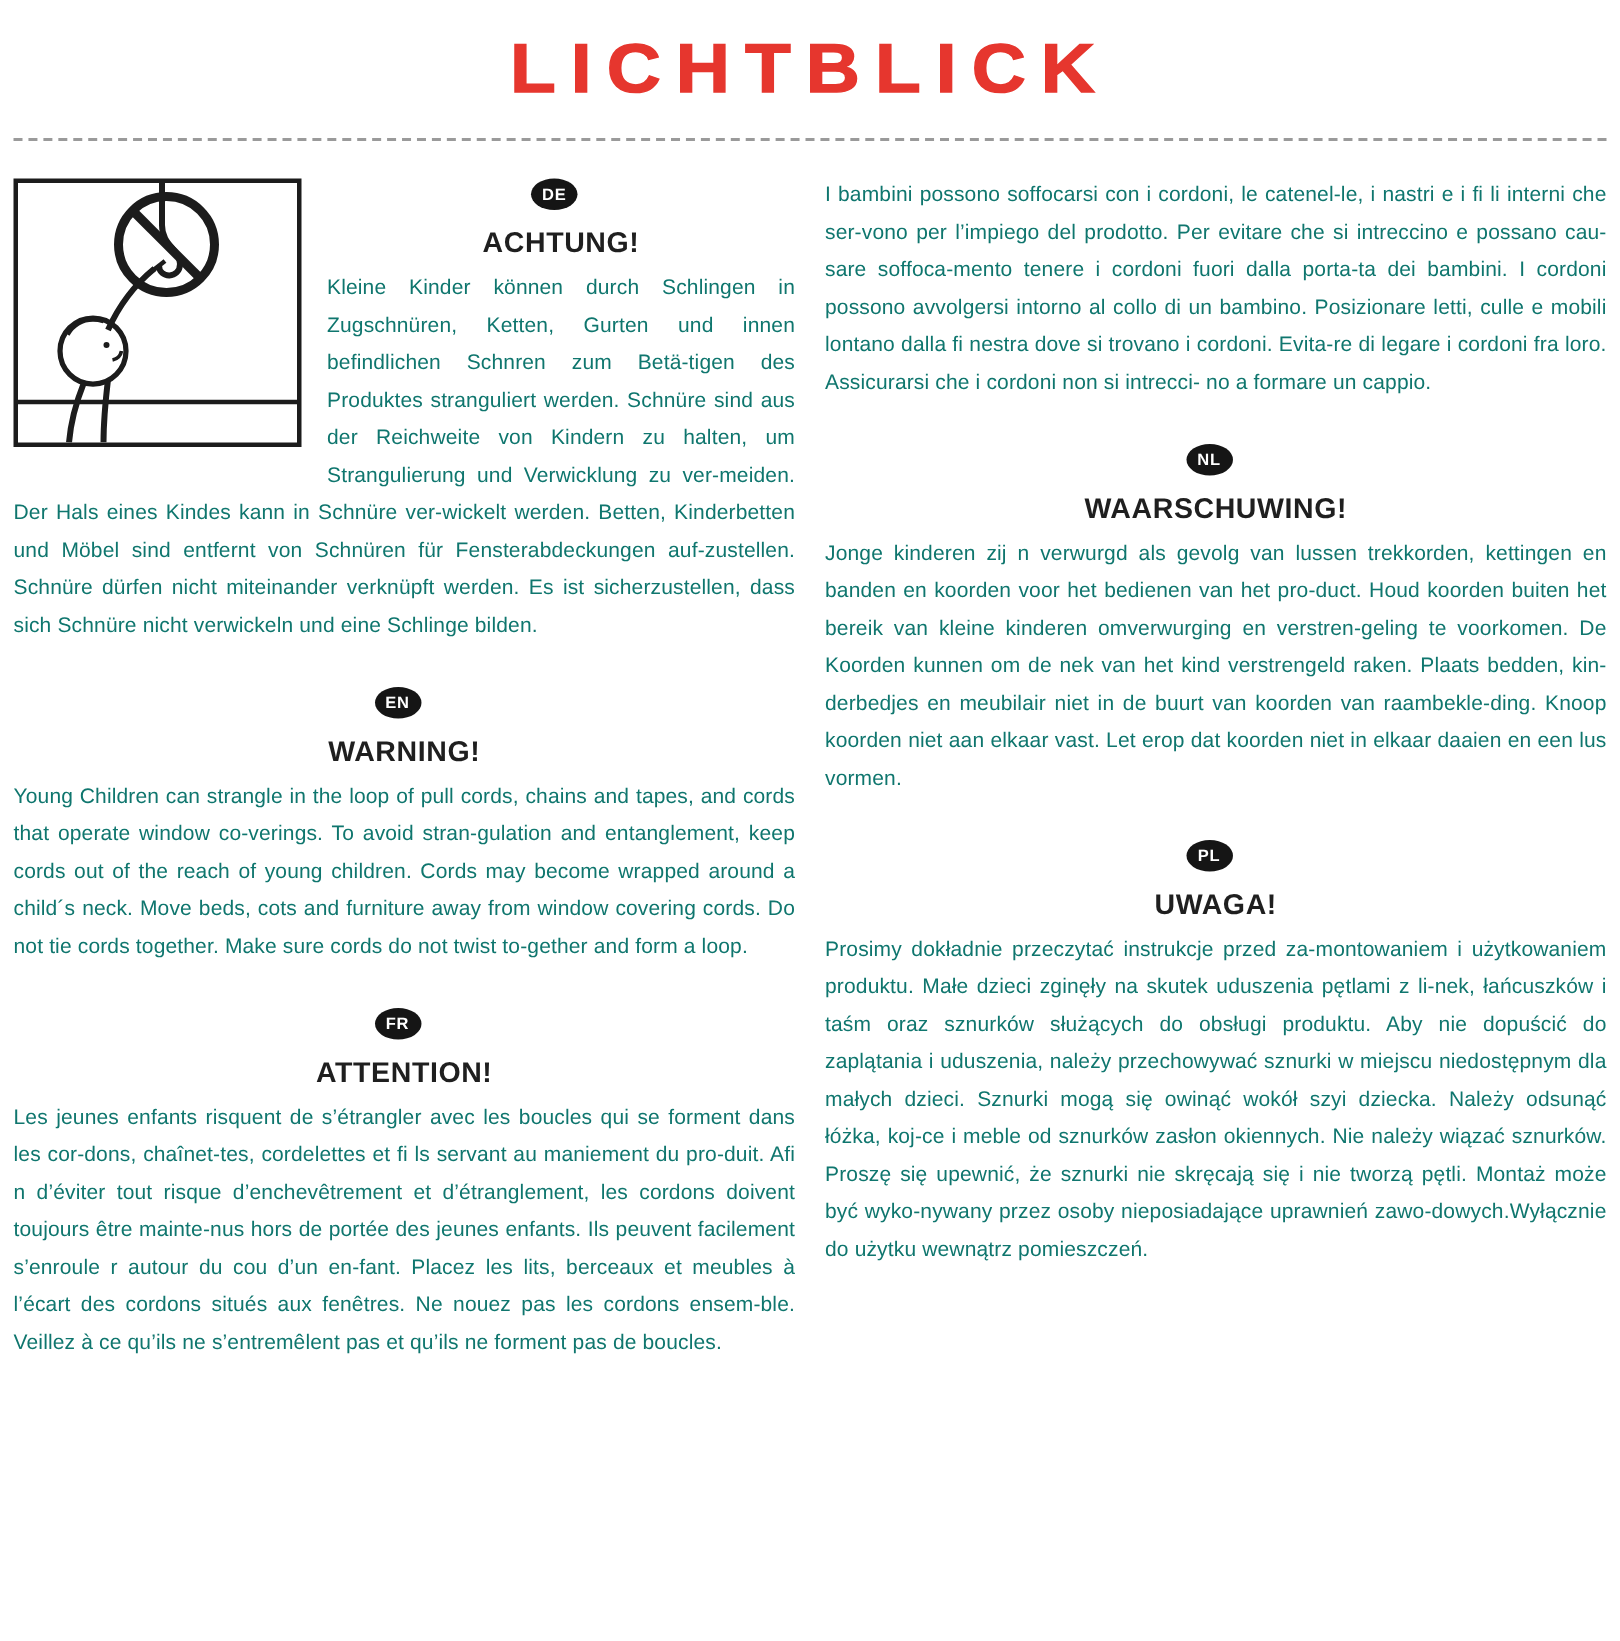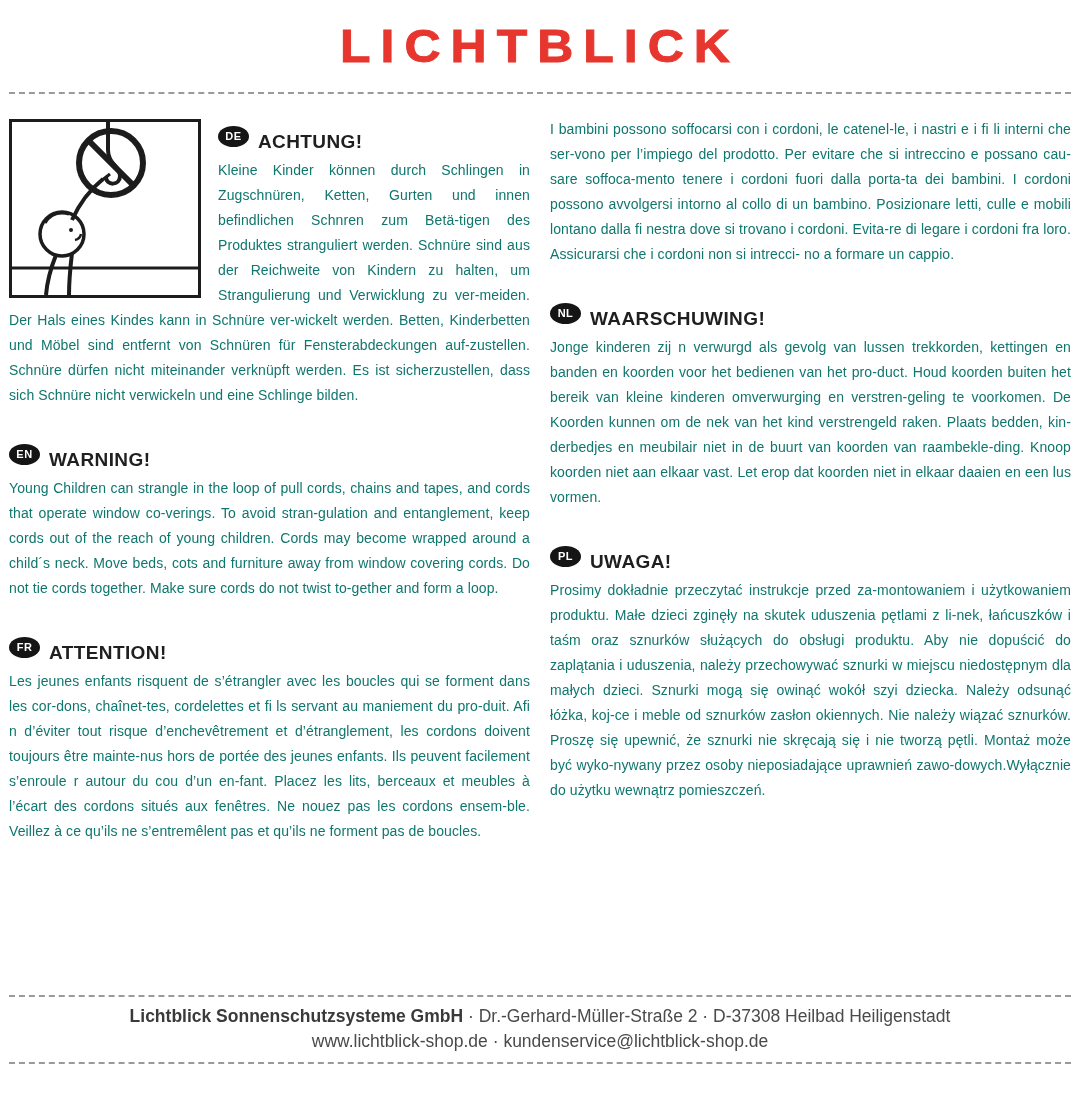--- a/index.html
+++ b/index.html
@@ -45,20 +45,21 @@
     width: 192px; height: 179px;
     border: 3px solid #1c1c1c;
     margin: 2px 17px 8px 0;
     background: #fff;
   }
   .figure svg { width: 100%; height: 100%; display: block; }
   .sec-head {
     display: flex; align-items: center;
     margin-bottom: 5px;
     padding-top: 2px;
+    flex-direction: column;
   }
   .badge {
     display: inline-flex; align-items: center; justify-content: center;
     min-width: 31px; height: 21px;
     border-radius: 50%;
     background: #151515; color: #ffffff;
     font-size: 11px; font-weight: bold; letter-spacing: 0.5px;
     margin-right: 9px;
     flex: 0 0 auto;
   }
@@ -161,24 +162,14 @@
         <div class="sec-head">
           <span class="badge">PL</span>
           <span class="sec-title">UWAGA!</span>
         </div>
         <p class="body">Prosimy dokładnie przeczytać instrukcje przed za-montowaniem i użytkowaniem produktu. Małe dzieci zginęły na skutek uduszenia pętlami z li-nek, łańcuszków i taśm oraz sznurków służących do obsługi produktu. Aby nie dopuścić do zaplątania i uduszenia, należy przechowywać sznurki w miejscu niedostępnym dla małych dzieci. Sznurki mogą się owinąć wokół szyi dziecka. Należy odsunąć łóżka, koj-ce i meble od sznurków zasłon okiennych. Nie należy wiązać sznurków. Proszę się upewnić, że sznurki nie skręcają się i nie tworzą pętli. Montaż może być wyko-nywany przez osoby nieposiadające uprawnień zawo-dowych.Wyłącznie do użytku wewnątrz pomieszczeń.</p>
       </section>
 
     </div>
   </div>
 
-  <div class="footer">
-    <div class="rule"></div>
-    <div class="f-text">
-      <div class="f-line1">
-        <span class="bold">Lichtblick Sonnenschutzsysteme GmbH</span><span> · Dr.-Gerhard-Müller-Straße 2 · D-37308 Heilbad Heiligenstadt</span>
-      </div>
-      <div class="f-line2">www.lichtblick-shop.de · kundenservice@lichtblick-shop.de</div>
-    </div>
-    <div class="rule"></div>
-  </div>
 
 </div>
 
 </body></html>

